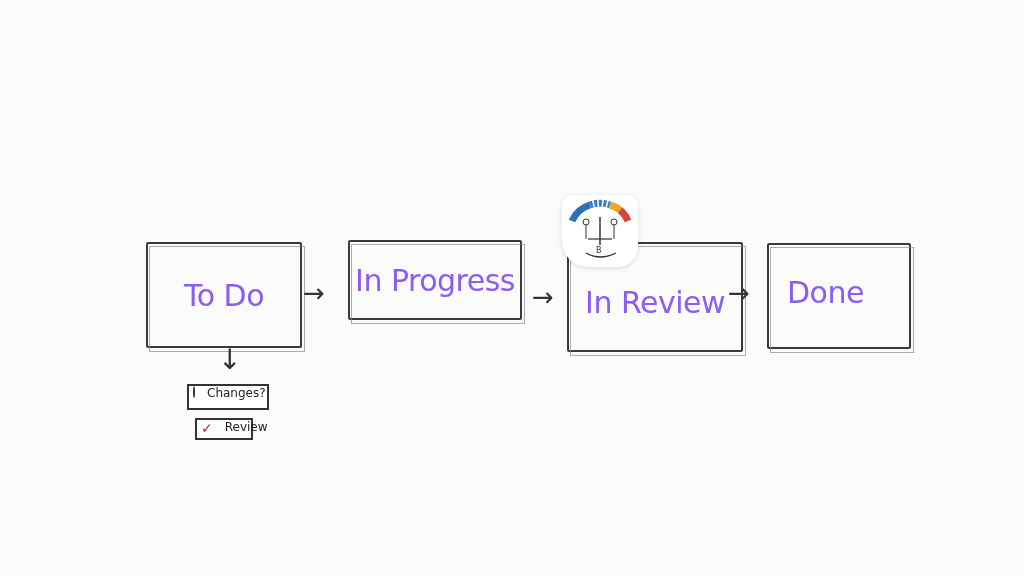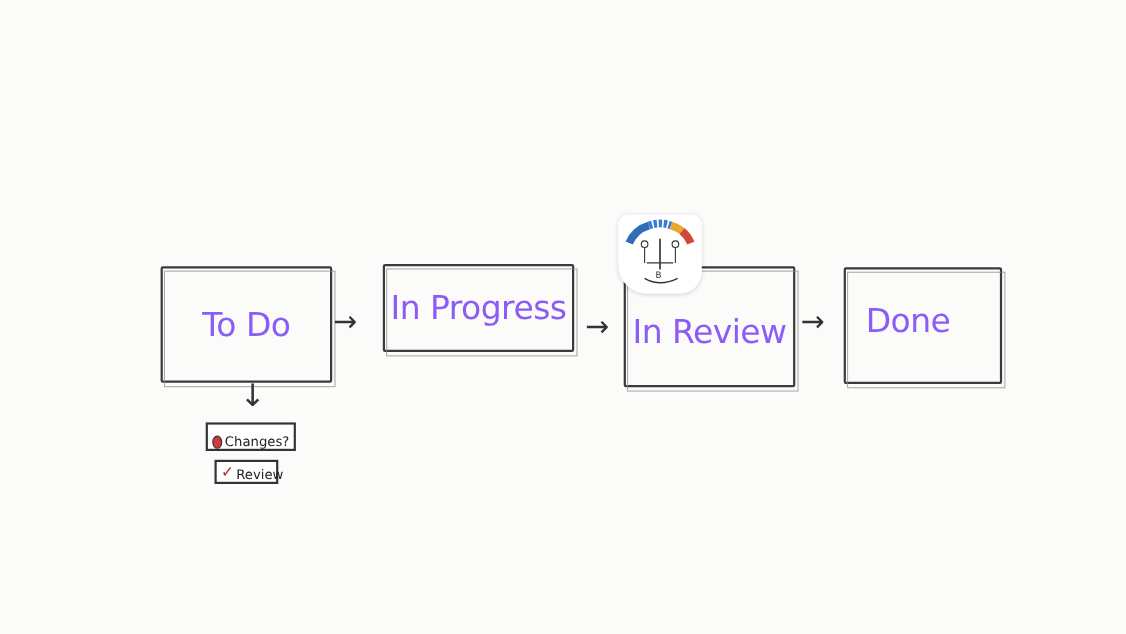--- a/index.html
+++ b/index.html
@@ -5,21 +5,21 @@
   html, body { margin:0; padding:0; }
   body { width:1024px; height:576px; background:#fbfbf9; position:relative; overflow:hidden;
          font-family:"DejaVu Sans", sans-serif; color:#222; }
   .box { position:absolute; box-sizing:border-box; }
   .box .frame { position:absolute; inset:0; border:2px solid #3a3a3a; border-radius:2px; }
   .box .frame2 { position:absolute; inset:4px -3px -4px 3px; border:1px solid #8a8a8a; opacity:.7; }
   .box .label { position:absolute; inset:0; display:flex; align-items:center; justify-content:center;
                 font-size:30px; letter-spacing:-0.5px; color:#8b5cf6; }
   .arrow { position:absolute; font-size:26px; color:#333; line-height:1; }
   .note { position:absolute; box-sizing:border-box; border:2px solid #333; background:#fff;
-          font-size:12px; display:flex; align-items:flex-end; padding:0 4px; gap:2px; }
+          font-size:12px; display:flex; align-items:flex-start; padding:0 4px; gap:12px; }
   .badge { position:absolute; left:562px; top:195px; width:76px; height:72px; background:#fff;
            border-radius:10px 10px 20px 26px; box-shadow:0 1px 4px rgba(0,0,0,.15); }
 </style>
 </head>
 <body>
 
 <div class="box" style="left:146px;top:242px;width:156px;height:106px;">
   <div class="frame"></div>
   <div class="frame2"></div>
   <div class="label">To Do</div>
@@ -28,21 +28,21 @@
 <div class="arrow" style="left:303px;top:280px;">→</div>
 
 <div class="box" style="left:348px;top:240px;width:174px;height:80px;">
   <div class="frame"></div>
   <div class="frame2"></div>
   <div class="label">In Progress</div>
 </div>
 
 <div class="arrow" style="left:532px;top:284px;">→</div>
 
-<div class="box" style="left:567px;top:242px;width:156px;height:110px;">
+<div class="box" style="left:567px;top:242px;width:176px;height:110px;">
   <div class="frame"></div>
   <div class="frame2"></div>
   <div class="label" style="padding-top:10px;">In Review</div>
 </div>
 
 <div class="badge">
   <svg width="76" height="72" viewBox="0 0 76 72">
     <path d="M10 26 A28 28 0 0 1 28 10" stroke="#2f6fb5" stroke-width="7" fill="none"></path>
     <path d="M28 10 A28 28 0 0 1 48 10" stroke="#3a7bd0" stroke-width="7" fill="none" stroke-dasharray="3 1.5"></path>
     <path d="M48 10 A28 28 0 0 1 58 15" stroke="#e8a92a" stroke-width="7" fill="none"></path>

